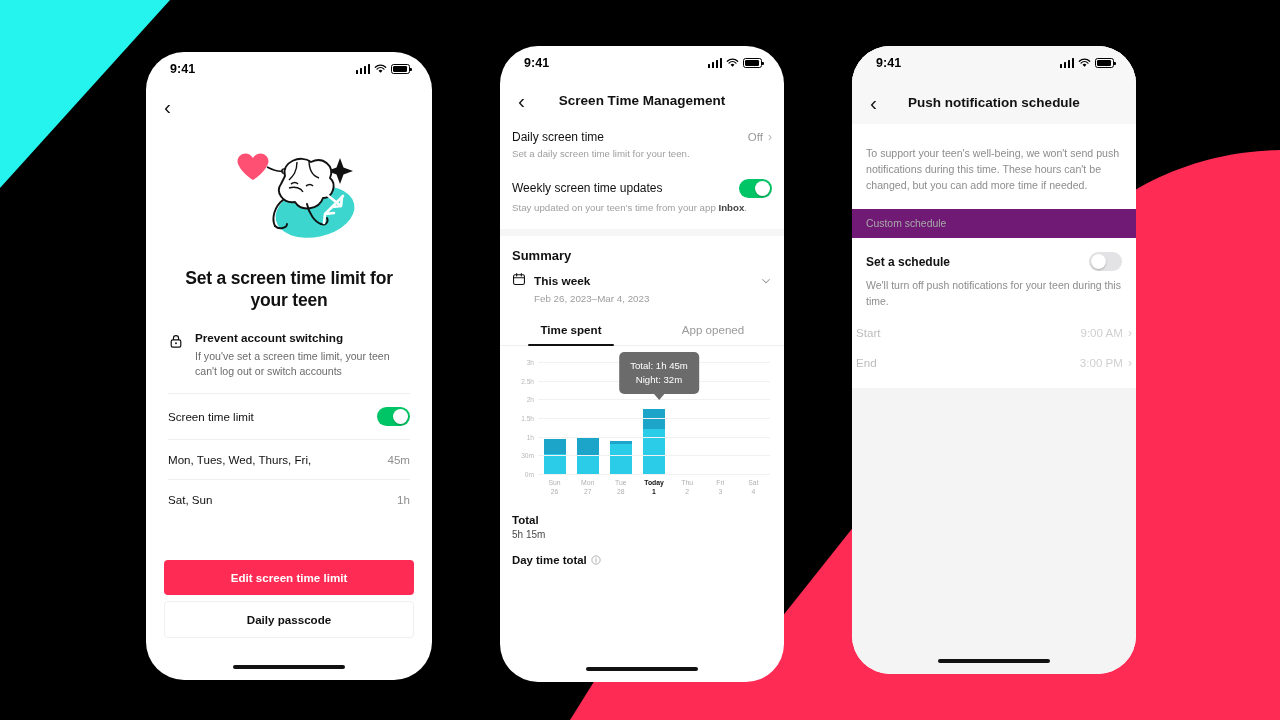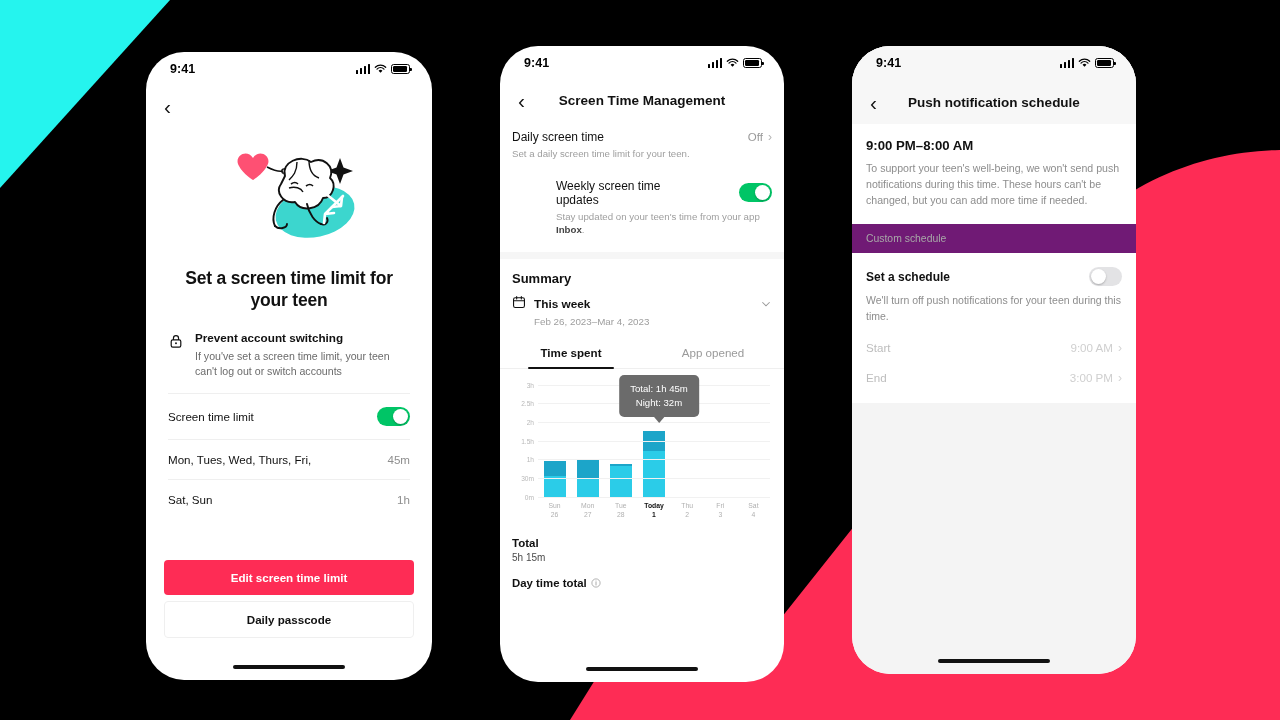--- a/index.html
+++ b/index.html
@@ -168,21 +168,21 @@
   .p3-head-bg { background:#f7f7f7; }
   .p3-card { background:#fff; padding:14px 14px 16px; }
   .p3-time { font-size:13.2px; font-weight:bold; color:#111; }
   .p3-desc { font-size:10.6px; color:#8d8d8d; line-height:1.52; margin-top:7px; }
   .p3-band { background:#701a75; padding:9px 14px; font-size:10.4px; color:#a8a8a8; }
   .p3-row { display:flex; align-items:center; justify-content:space-between; padding:14px 14px 0; }
   .p3-lbl { font-size:12px; font-weight:bold; color:#111; }
   .p3-note { font-size:10.5px; color:#8d8d8d; line-height:1.5; padding:7px 14px 0; }
   .p3-item {
     display:flex; align-items:center; justify-content:space-between;
-    padding:16px 14px 0; font-size:11.6px;
+    padding:16px 4px 0; font-size:11.6px;
   }
   .p3-item .k { color:#bdbdbd; }
   .p3-item .v { color:#cfcfcf; display:flex; align-items:center; gap:5px; }
 </style>
 </head>
 <body>
 
 <div class="bg">
   <svg width="1280" height="720" viewBox="0 0 1280 720">
     <rect x="0" y="0" width="1280" height="720" fill="#000000"></rect>
@@ -314,21 +314,21 @@
         <div class="p2-item-head">
           <div class="p2-lbl">Daily screen time</div>
           <div class="p2-right">
             <span>Off</span>
             <span class="chev">›</span>
           </div>
         </div>
         <div class="p2-sub">Set a daily screen time limit for your teen.</div>
       </div>
 
-      <div class="p2-item" style="padding-top:14px;margin-left:44px;">
+      <div class="p2-item" style="padding-top:14px;">
         <div class="p2-item-head">
           <div class="p2-lbl">Weekly screen time updates</div>
           <div class="tog on"></div>
         </div>
         <div class="p2-sub">
           <span>Stay updated on your teen's time from your app </span><b>Inbox</b><span>.</span>
         </div>
       </div>
     </div>
 
@@ -476,21 +476,20 @@
             </div>
         </div>
       </div>
       <div class="nav" style="height:44px;">
         <div class="back">‹</div>
         <div class="nav-title">Push notification schedule</div>
       </div>
     </div>
 
     <div class="p3-card">
-      <div class="p3-time">9:00 PM–8:00 AM</div>
       <div class="p3-desc">To support your teen's well-being, we won't send push notifications during this time. These hours can't be changed, but you can add more time if needed.</div>
     </div>
 
     <div class="p3-band">Custom schedule</div>
 
     <div style="background:#fff; padding-bottom:18px;">
       <div class="p3-row">
         <div class="p3-lbl">Set a schedule</div>
         <div class="tog"></div>
       </div>

